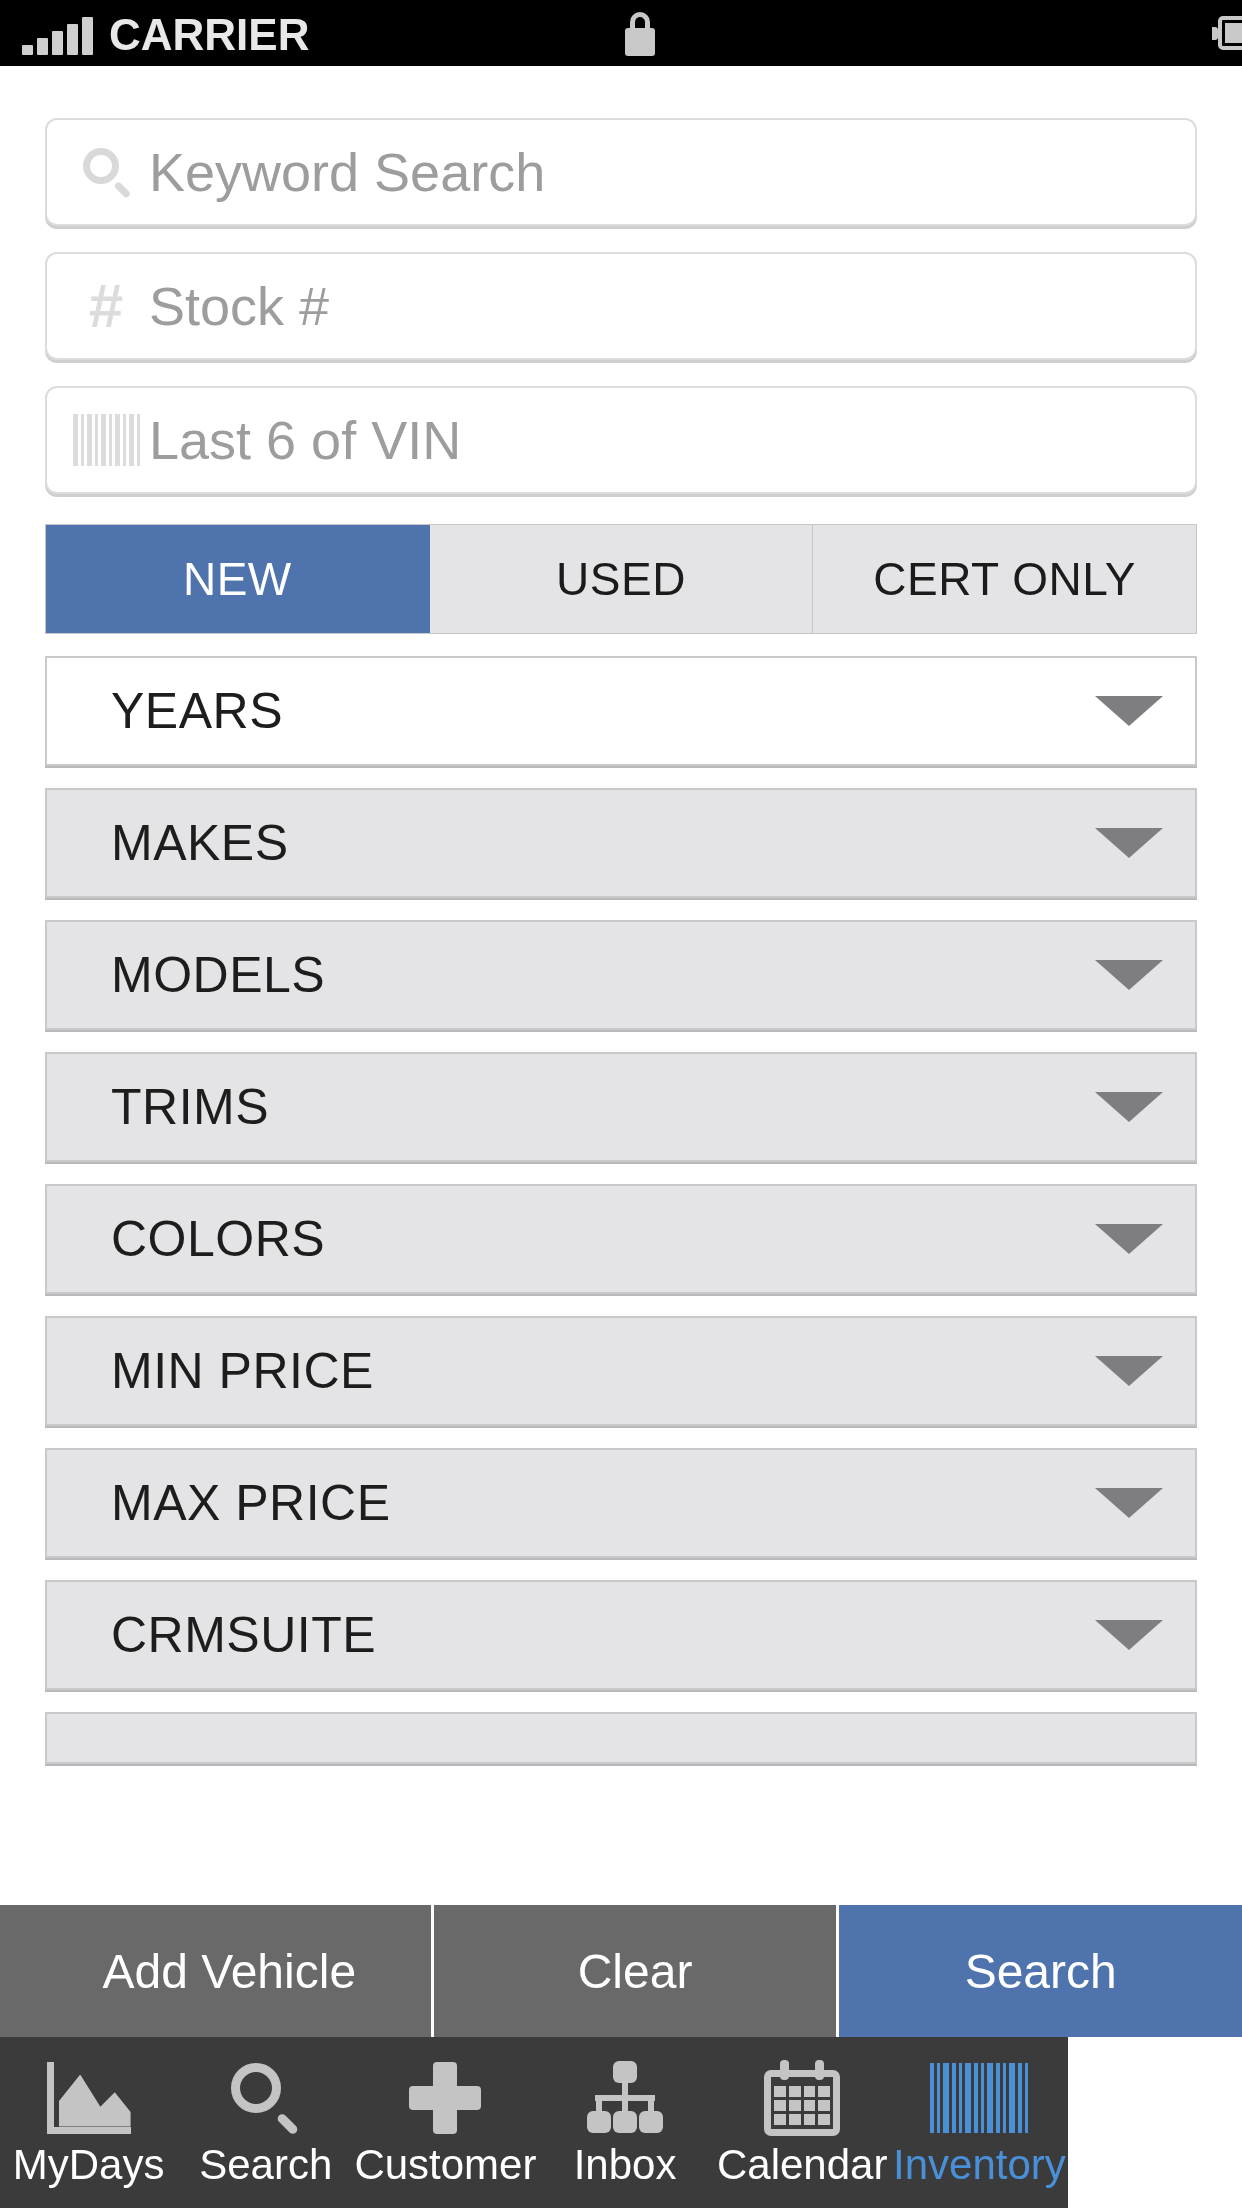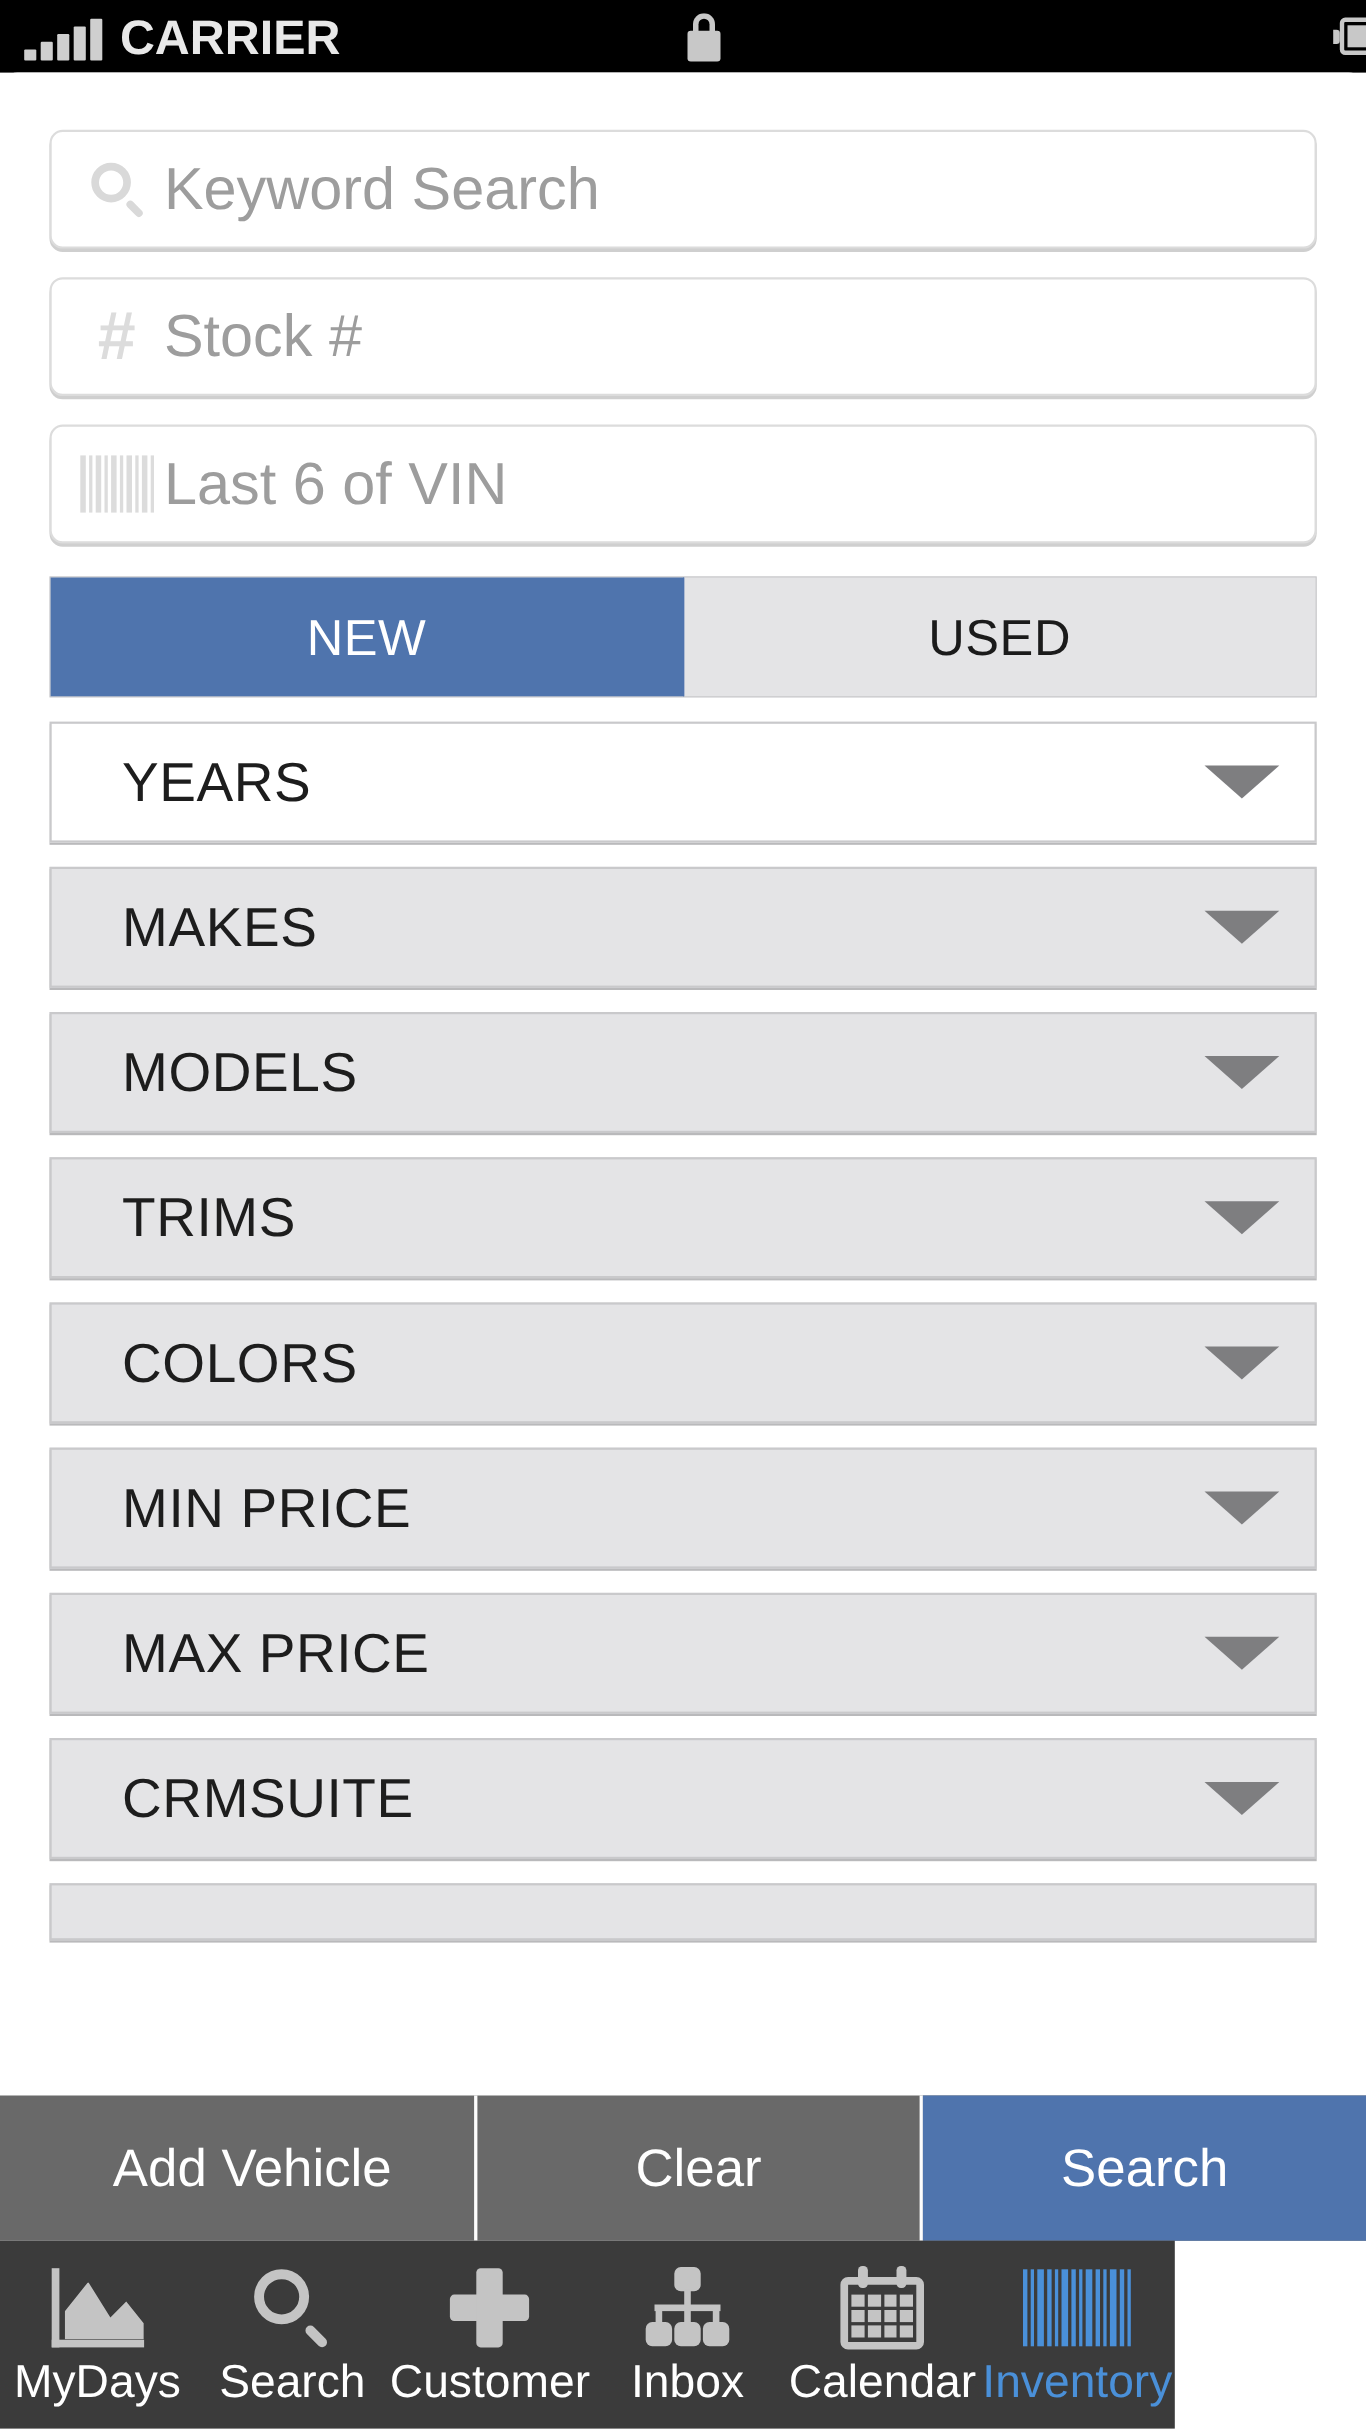--- a/index.html
+++ b/index.html
@@ -274,20 +274,21 @@
             <i></i>
             <i></i>
           </span>
       </span>
       <span class="ph">Last 6 of VIN</span>
     </div>
 
     <div class="seg">
       <div class="active">NEW</div>
       <div>USED</div>
+      <div>CERT ONLY</div>
     </div>
 
     <div class="row white">
       <span class="lbl">YEARS</span>
       <span class="caret"></span>
     </div>
     <div class="row">
       <span class="lbl">MAKES</span>
       <span class="caret"></span>
     </div>

